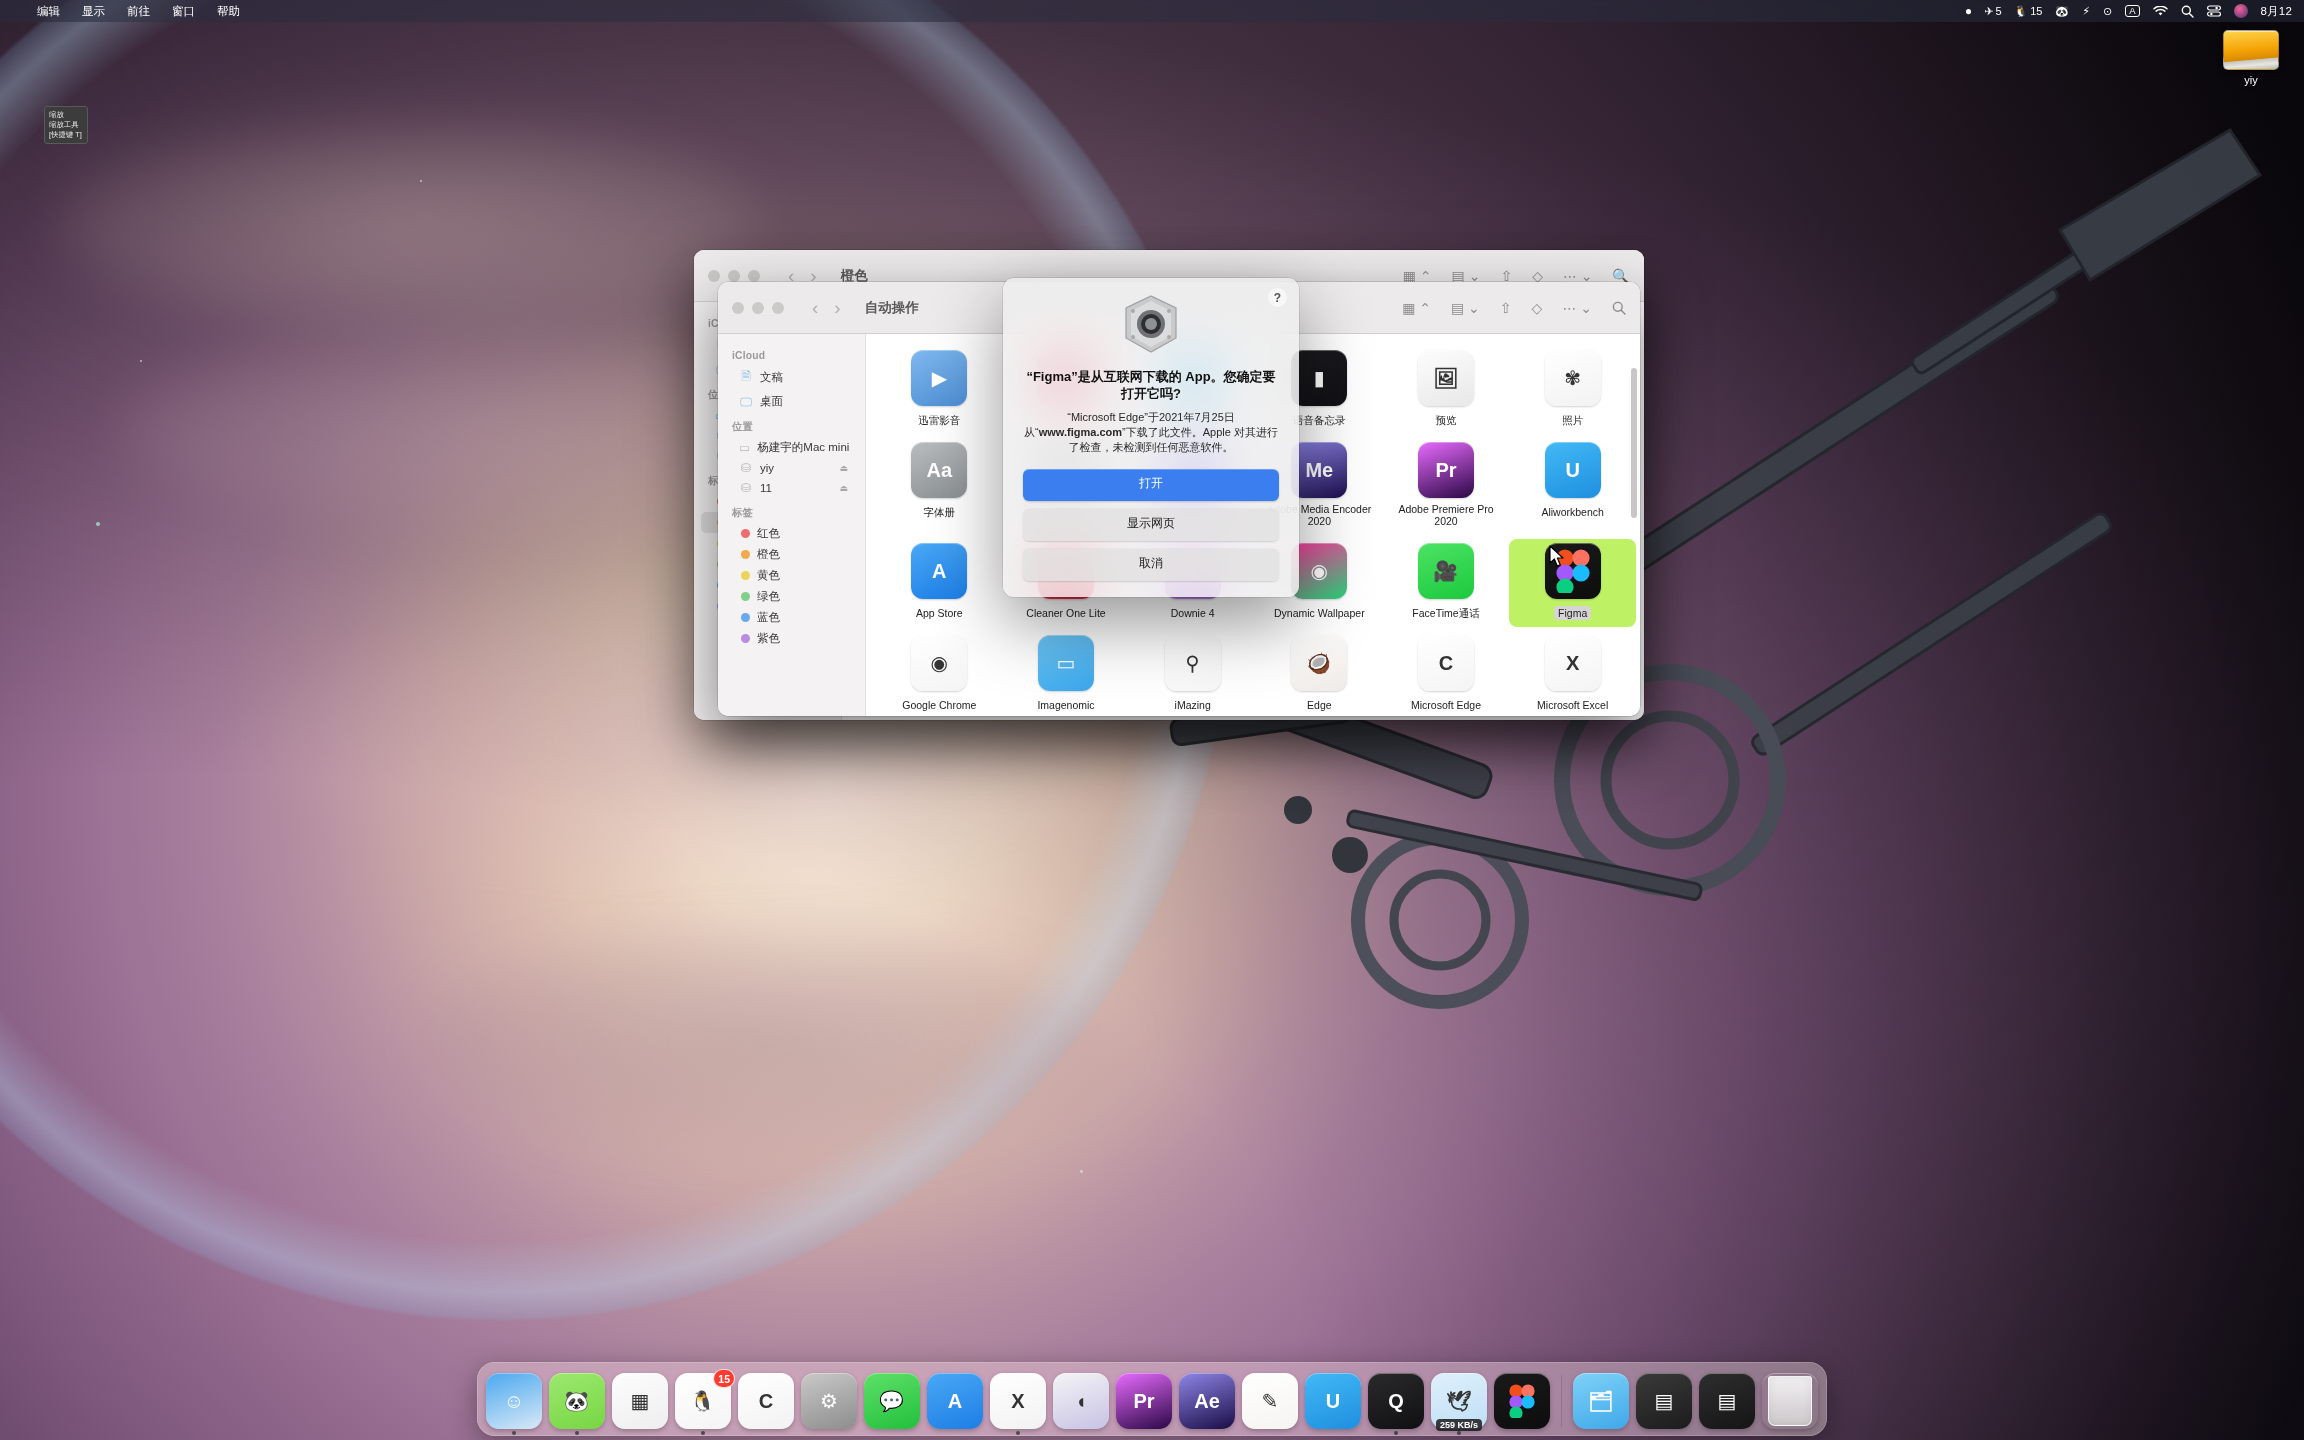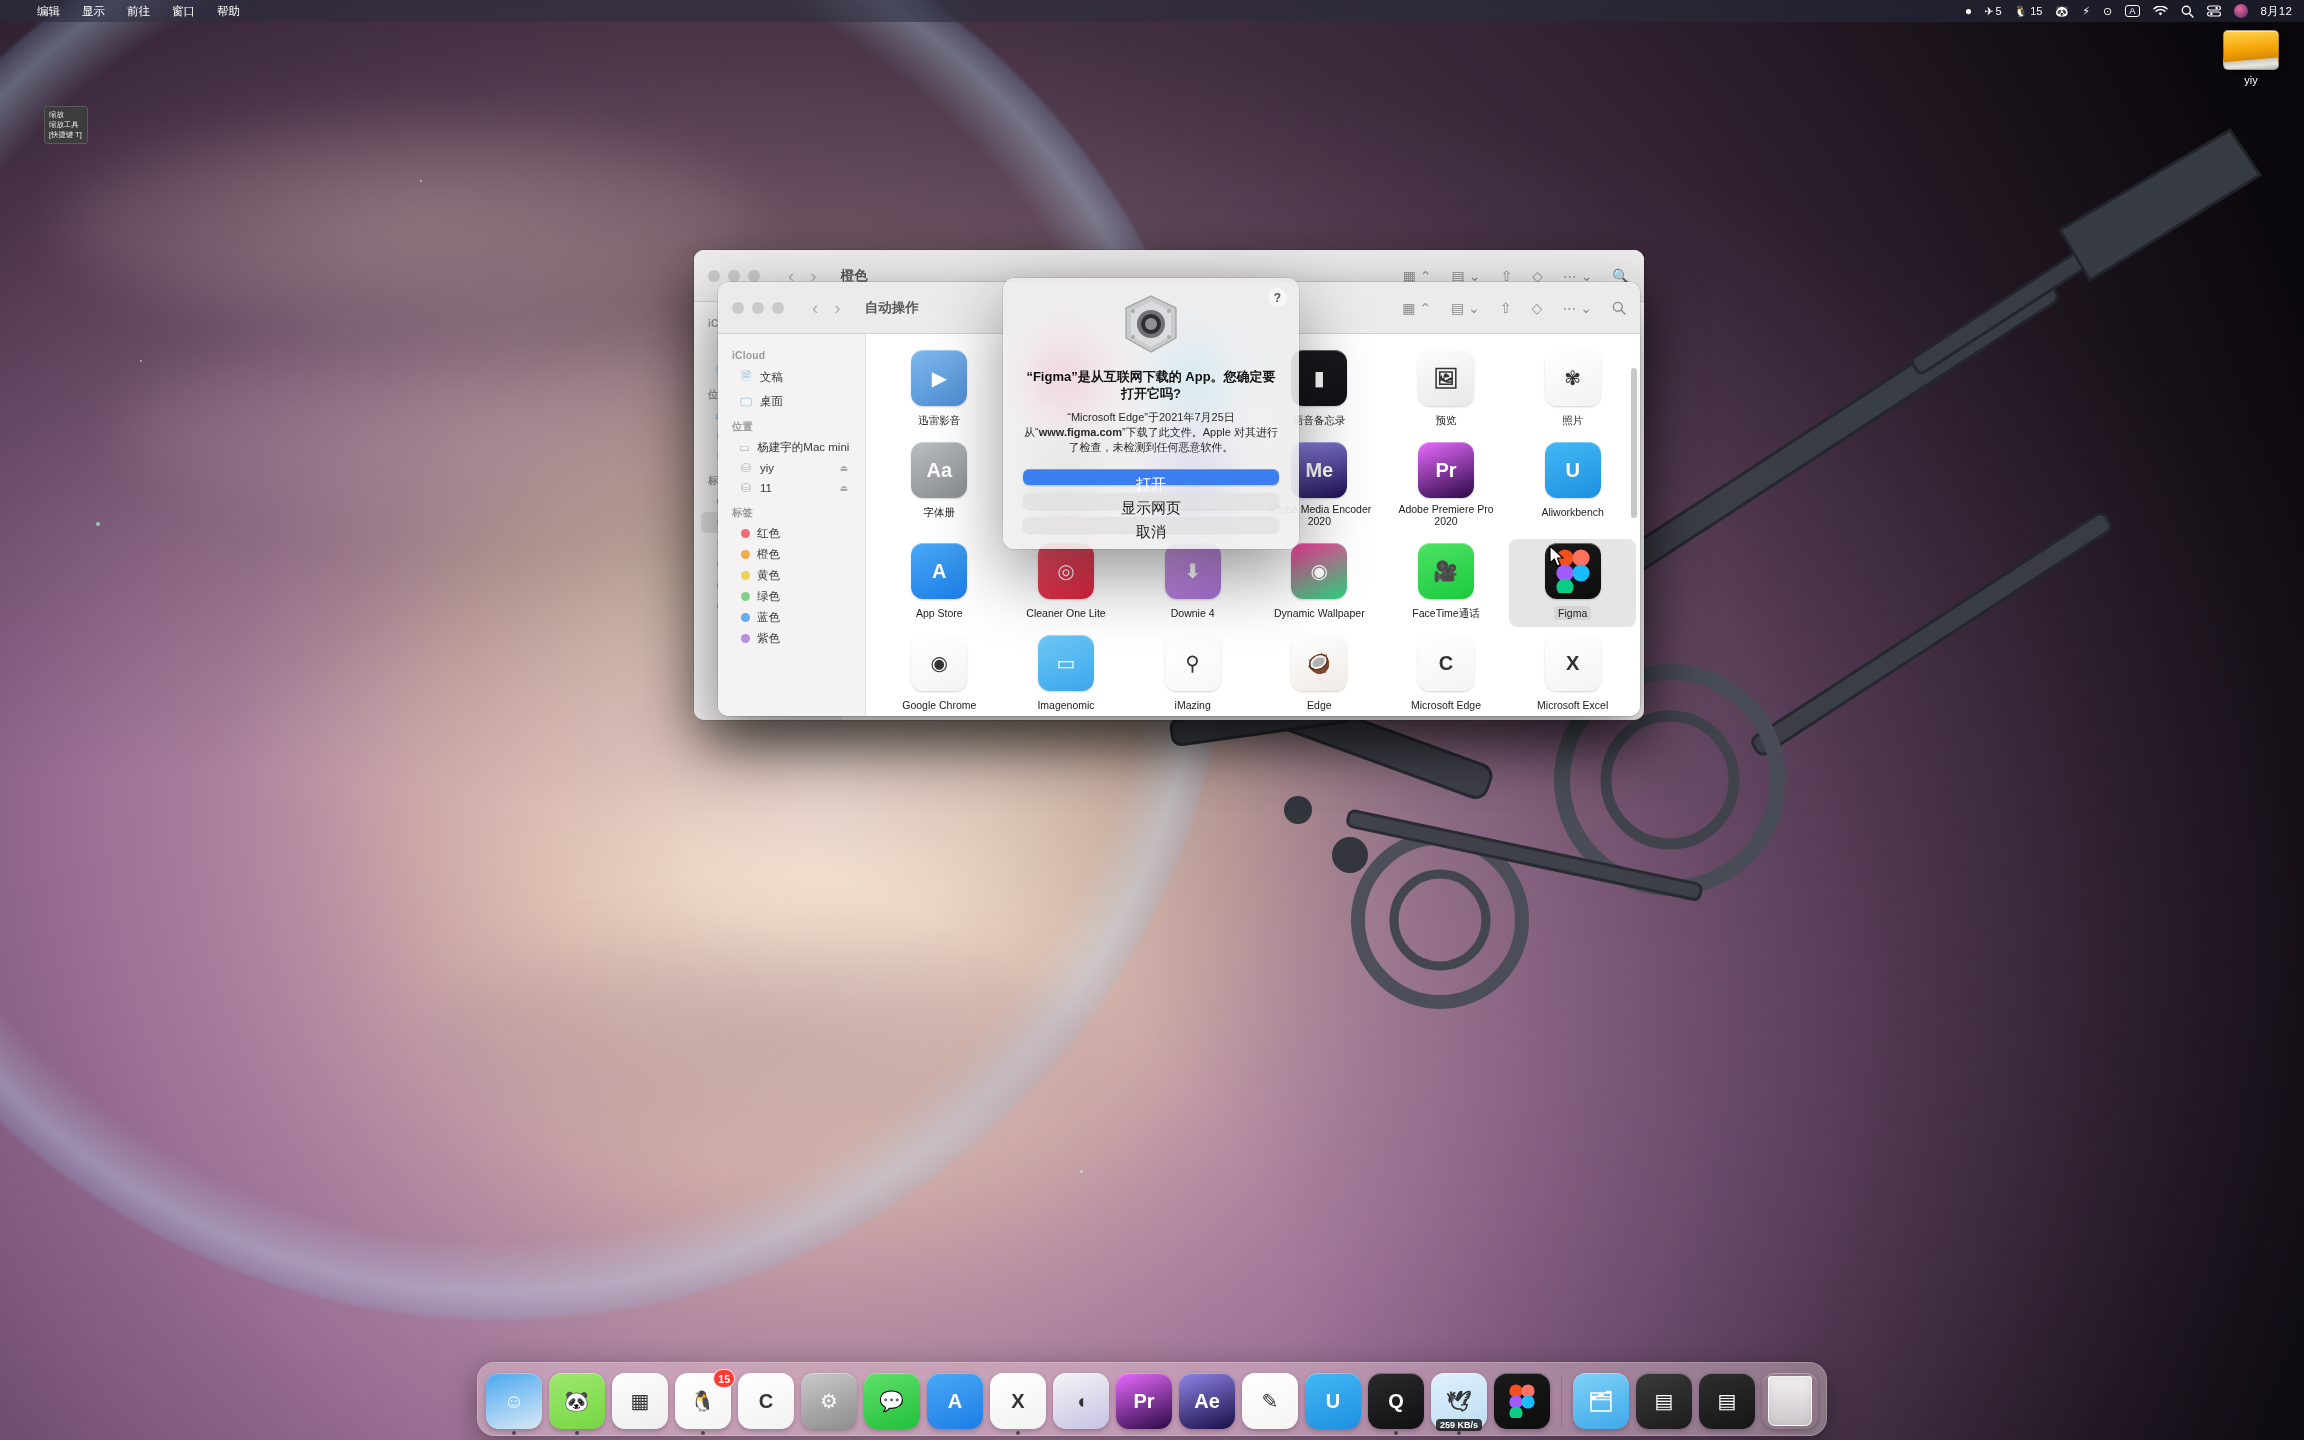--- a/index.html
+++ b/index.html
@@ -108,21 +108,21 @@
   .ejct{ margin-left:auto; color:#a8a6a6; font-size:9px;}
 
   .fcontent{ flex:1; background:#fff; position:relative; overflow:hidden; padding:12px 4px 0 10px;}
   .grid{ display:grid; grid-template-columns:repeat(6,1fr); row-gap:4px; }
   .app{ text-align:center; padding:4px 2px 6px; }
   .app .ic{ width:56px;height:56px;margin:0 auto 4px; border-radius:12px; position:relative;
             display:flex;align-items:center;justify-content:center;
             font-size:20px;font-weight:700;color:#fff; overflow:hidden;}
   .app .nm{ font-size:10.5px; color:#222; line-height:12px; display:inline-block; padding:1px 4px; border-radius:4px;}
   .app.sel .nm{ background:#d6d4d4; }
-  .app.sel{ background:#e5e5e5; border-radius:8px;}
+  .app.sel{ background:#bef264; border-radius:8px;}
   .scrollbar{ position:absolute; right:3px; top:34px; width:6px; height:150px; background:#c8c6c6; border-radius:4px;}
 
   
   #dlg{
     position:absolute; left:1003px; top:278px; width:296px;
     background:rgba(238,238,238,.80);
     -webkit-backdrop-filter:blur(26px) saturate(160%); backdrop-filter:blur(26px) saturate(160%);
     border-radius:11px; z-index:200;
     box-shadow:0 26px 70px rgba(0,0,0,.42), 0 0 0 .5px rgba(0,0,0,.18);
     padding:14px 20px 16px; text-align:center; color:#111;
@@ -130,22 +130,22 @@
   #dlg .helpbtn{
     position:absolute; right:12px; top:10px; width:19px;height:19px;border-radius:50%;
     background:rgba(255,255,255,.55); color:#565454; font-size:12px; font-weight:700;
     display:flex;align-items:center;justify-content:center;
   }
   #dlg .appicon{ width:62px;height:62px;margin:2px auto 12px; position:relative;}
   #dlg h1{ font-size:13px; font-weight:700; line-height:17px; margin-bottom:8px;}
   #dlg p{ font-size:11px; line-height:15px; color:#2a2828; margin-bottom:14px;}
   #dlg p b{ font-weight:700;}
   .dbtn{
-    display:block; width:100%; height:16px; line-height:29px; border-radius:6px;
-    font-size:15px; margin-bottom:8px; font-weight:400;
+    display:block; width:100%; height:32px; line-height:29px; border-radius:6px;
+    font-size:12px; margin-bottom:8px; font-weight:400;
   }
   .dbtn.primary{ background:#3a7ef0; color:#fff; font-weight:500;
                  box-shadow:0 1px 2px rgba(0,0,0,.2), inset 0 1px 0 rgba(255,255,255,.25);}
   .dbtn.plain{ background:rgba(225,223,223,.72); color:#1c1a1a;
                box-shadow:0 .5px 1.5px rgba(0,0,0,.14);}
 
   
   #cursor{ position:absolute; left:1549px; top:545px; z-index:400; pointer-events:none;}
 
   

